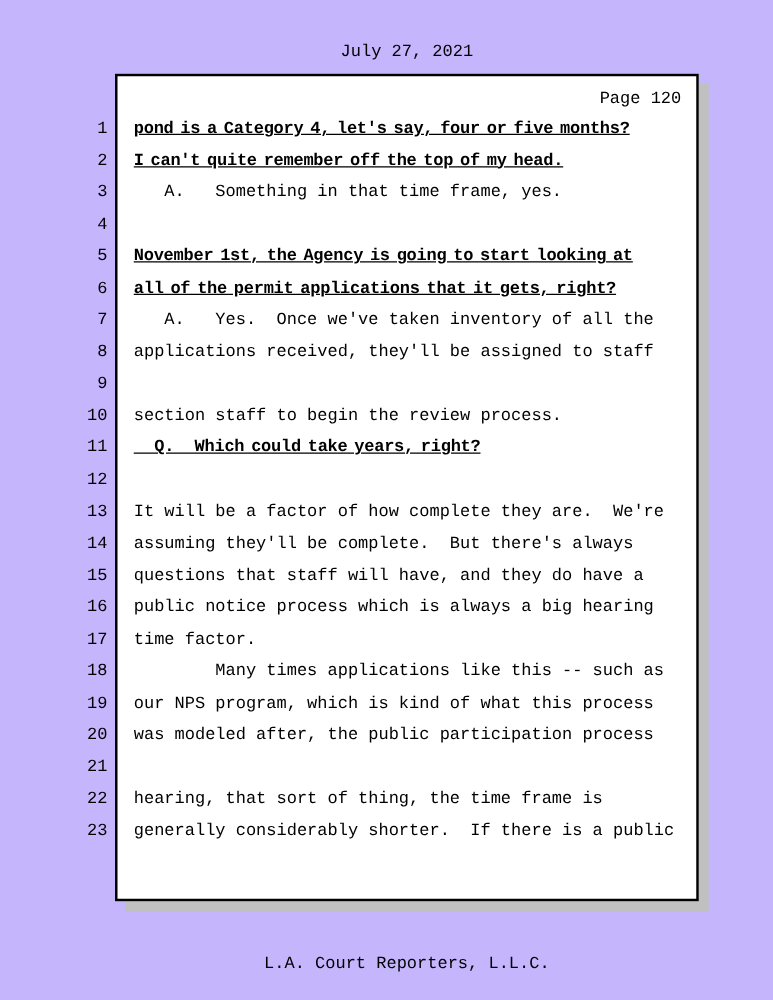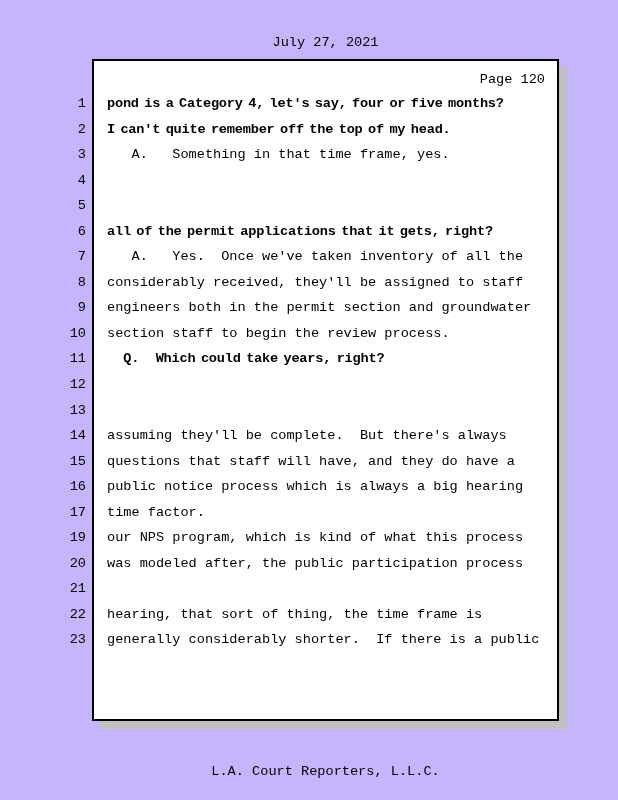--- a/index.html
+++ b/index.html
@@ -64,20 +64,21 @@
   .txt {
     margin-left: 21px;
     font-size: 13.6px;
     line-height: 17px;
     white-space: pre;
   }
   .line.bold .txt {
     font-weight: bold;
     word-spacing: -2.5px;
     letter-spacing: -0.2px;
+    text-decoration: underline;
   }
   .footer {
     position: absolute;
     left: 92px;
     top: 732px;
     width: 467px;
     text-align: center;
     font-size: 13.6px;
     line-height: 16px;
     white-space: pre;
@@ -105,66 +106,71 @@
     </div>
       <div class="line">
       <span class="num">3</span>
       <span class="txt">   A.   Something in that time frame, yes.</span>
     </div>
       <div class="line bold">
       <span class="num">4</span>
     </div>
       <div class="line bold">
       <span class="num">5</span>
+      <span class="txt">November 1st, the Agency is going to start looking at</span>
     </div>
       <div class="line bold">
       <span class="num">6</span>
       <span class="txt">all of the permit applications that it gets, right?</span>
     </div>
       <div class="line">
       <span class="num">7</span>
       <span class="txt">   A.   Yes.  Once we've taken inventory of all the</span>
     </div>
       <div class="line">
       <span class="num">8</span>
-      <span class="txt">considerably received, they'll be assigned to staff</span>
+      <span class="txt">applications received, they'll be assigned to staff</span>
     </div>
       <div class="line">
       <span class="num">9</span>
-      <span class="txt">engineers both in the permit section and groundwater</span>
     </div>
       <div class="line">
       <span class="num">10</span>
       <span class="txt">section staff to begin the review process.</span>
     </div>
       <div class="line bold">
       <span class="num">11</span>
       <span class="txt">   Q.   Which could take years, right?</span>
     </div>
       <div class="line">
       <span class="num">12</span>
     </div>
       <div class="line">
       <span class="num">13</span>
+      <span class="txt">It will be a factor of how complete they are.  We're</span>
     </div>
       <div class="line">
       <span class="num">14</span>
       <span class="txt">assuming they'll be complete.  But there's always</span>
     </div>
       <div class="line">
       <span class="num">15</span>
       <span class="txt">questions that staff will have, and they do have a</span>
     </div>
       <div class="line">
       <span class="num">16</span>
       <span class="txt">public notice process which is always a big hearing</span>
     </div>
       <div class="line">
       <span class="num">17</span>
       <span class="txt">time factor.</span>
+    </div>
+      <div class="line">
+      <span class="num">18</span>
+      <span class="txt">        Many times applications like this -- such as</span>
     </div>
       <div class="line">
       <span class="num">19</span>
       <span class="txt">our NPS program, which is kind of what this process</span>
     </div>
       <div class="line">
       <span class="num">20</span>
       <span class="txt">was modeled after, the public participation process</span>
     </div>
       <div class="line">

